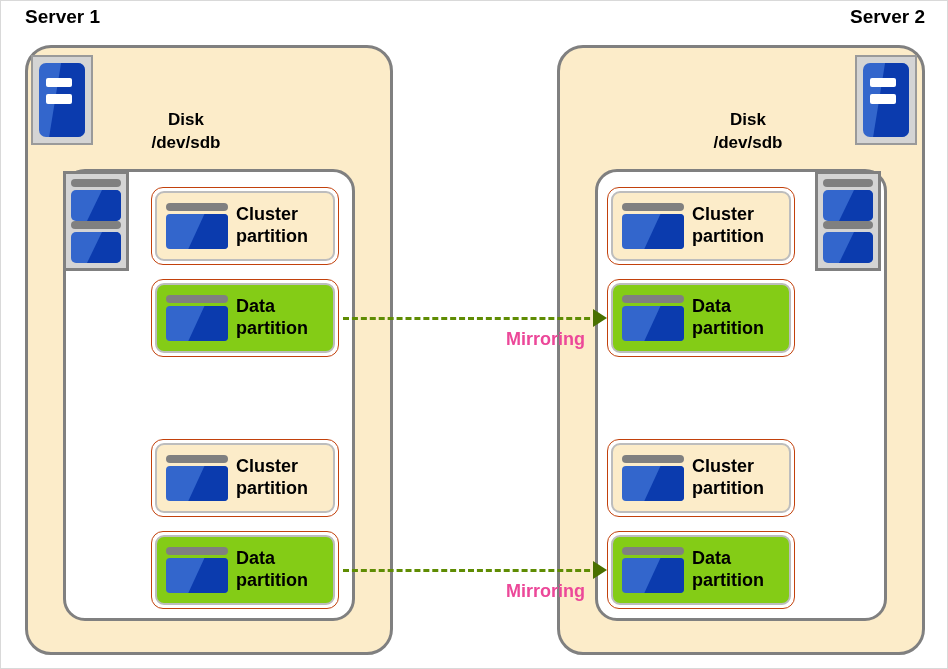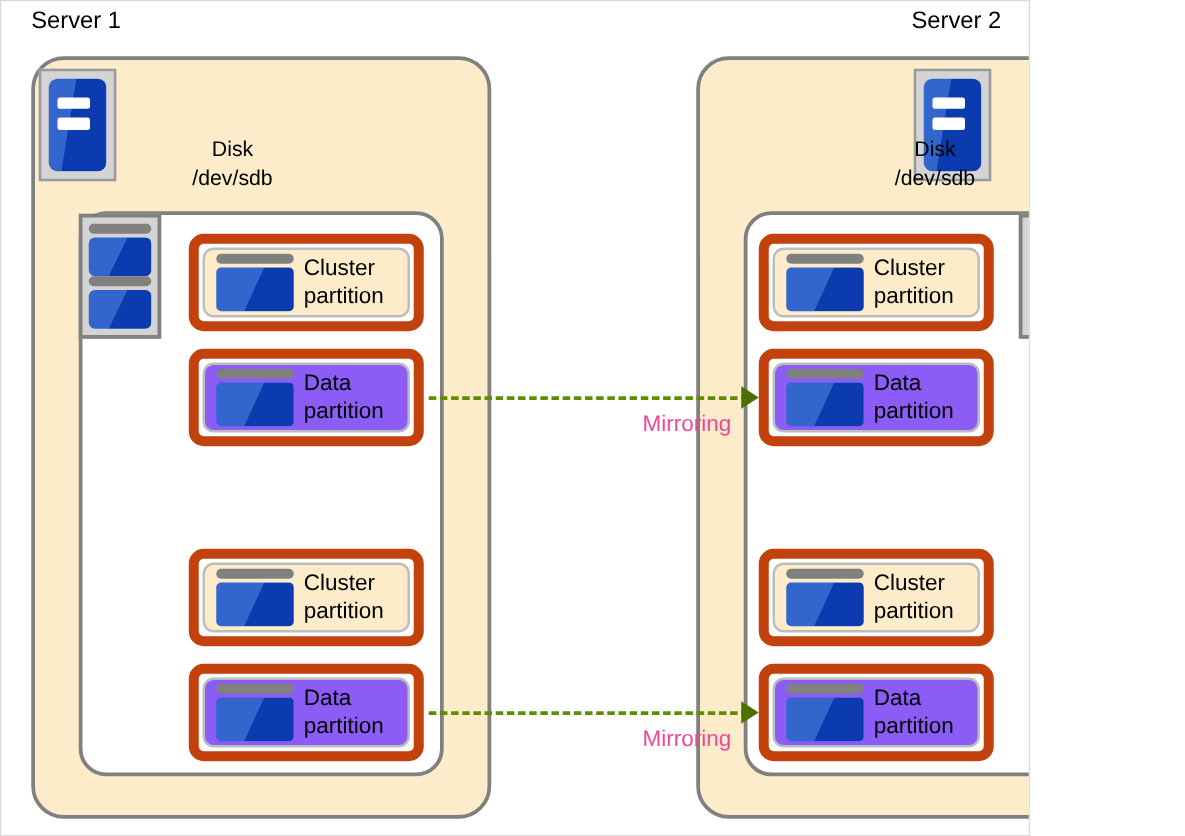--- a/index.html
+++ b/index.html
@@ -5,26 +5,27 @@
   html, body {
     margin: 0;
     padding: 0;
     background: #ffffff;
   }
   body {
     font-family: "Liberation Sans", sans-serif;
   }
   #canvas {
     position: relative;
-    width: 824px;
+    width: 948px;
     height: 669px;
     background: #ffffff;
     border: 1px solid #d9d9d9;
     box-sizing: border-box;
     overflow: hidden;
+    font-weight: bold;
   }
 
   
   .server-label {
     position: absolute;
     font-size: 19px;
     color: #000000;
     white-space: nowrap;
     line-height: 1;
   }
@@ -139,37 +140,37 @@
     inset: 0;
     background: #0b3bae;
     clip-path: polygon(62% 0, 100% 0, 100% 100%, 32% 100%);
   }
 
   
   .partition {
     position: absolute;
     width: 188px;
     height: 78px;
-    border: 8px solid #c2410c;
+    border: 1px solid #c2410c;
     border-radius: 12px;
     box-sizing: border-box;
     padding: 3px;
   }
   .partition .inner {
     width: 100%;
     height: 100%;
     border: 2px solid #bdbdbd;
     border-radius: 9px;
     box-sizing: border-box;
     display: flex;
     align-items: center;
     padding-left: 9px;
   }
   .partition.cluster .inner { background: #fcecc9; }
-  .partition.data    .inner { background: #8b5cf6; }
+  .partition.data    .inner { background: #84cc16; }
 
   .part-icon {
     position: relative;
     width: 62px;
     height: 46px;
     flex: 0 0 auto;
     margin-right: 8px;
   }
   .part-icon .cap {
     position: absolute;

